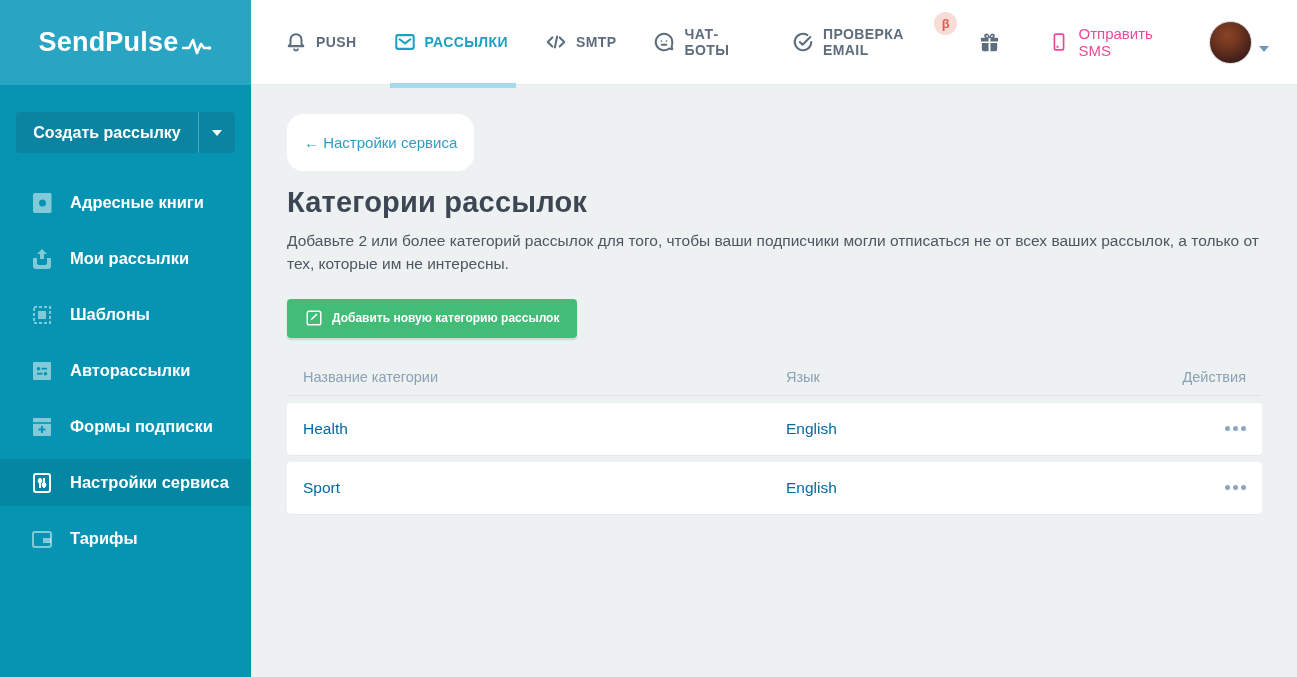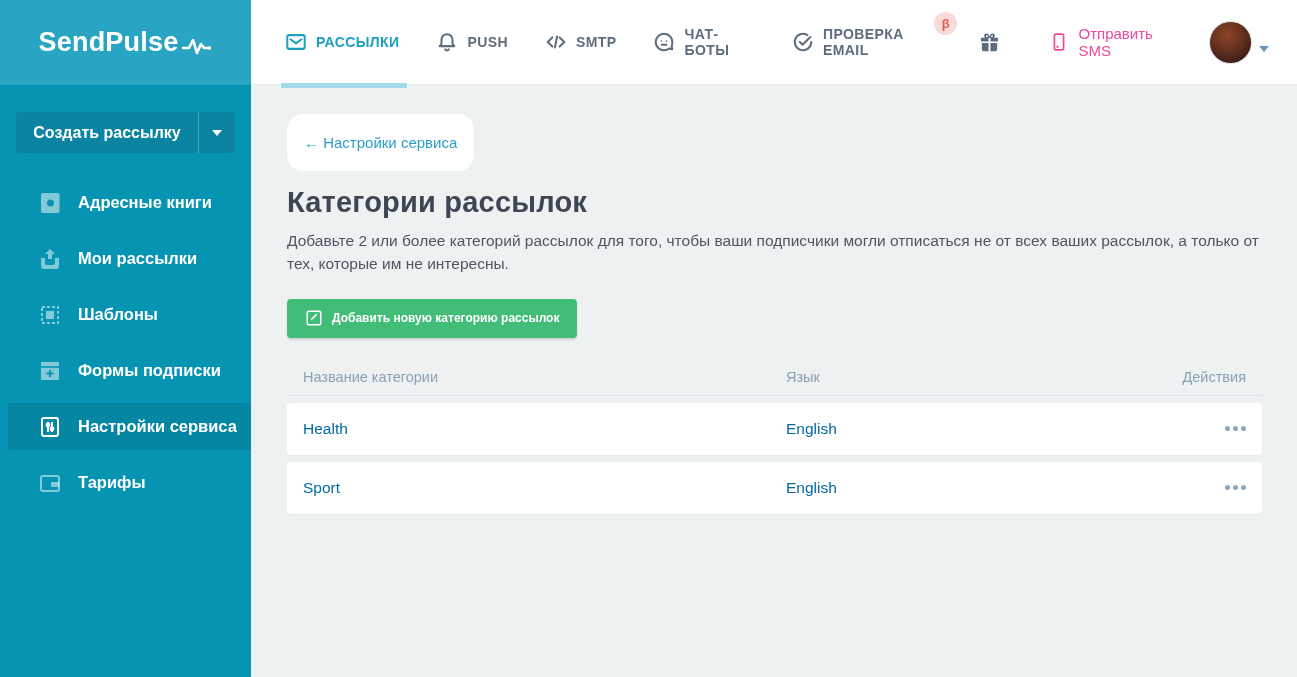--- a/index.html
+++ b/index.html
@@ -15,21 +15,21 @@
 
   .create-btn { margin:27px 16px 0 16px; height:41px; background:#0b84a2; border-radius:4px;
     display:flex; align-items:stretch; color:#ffffff; cursor:pointer;text-align:center; }
   .create-btn .main-part { flex:1; display:flex; align-items:center; justify-content:center;
     font-size:16px; font-weight:700; }
   .create-btn .caret-part { width:37px; border-left:1px solid rgba(255,255,255,0.28);
     display:flex; align-items:center; justify-content:center; }
   .caret { width:0; height:0; border-left:5px solid transparent; border-right:5px solid transparent;
     border-top:6px solid #fff; }
 
-  .side-nav { margin-top:26px; list-style:none;padding-left:8px; }
+  .side-nav { margin-top:26px; list-style:none; }
   .side-item { height:47px; margin-bottom:9px; display:flex; align-items:center; gap:16px;
     padding-left:30px; color:#fff; font-size:16.5px; font-weight:700; cursor:pointer; }
   .side-item .s-icon { width:24px; height:24px; color:rgba(255,255,255,0.5); display:flex; align-items:center; }
   .side-item.active { background:#0587a4; }
   .side-item.active .s-icon { color:#ffffff; }
 
   
   .right { flex:1; display:flex; flex-direction:column; }
 
   
@@ -124,20 +124,30 @@
           <svg width="24" height="24" viewBox="0 0 24 24" fill="none" stroke="currentColor" stroke-width="2">
             <rect x="4" y="4" width="16" height="16" stroke-dasharray="3 2"></rect>
             <rect x="8" y="8" width="8" height="8" fill="currentColor" stroke="none"></rect>
           </svg>
         </span>
         <span>Шаблоны</span>
       </li>
       <li class="side-item">
         <span class="s-icon">
           <svg width="24" height="24" viewBox="0 0 24 24" fill="currentColor">
+            <path d="M4 3h16a1 1 0 0 1 1 1v16a1 1 0 0 1-1 1H4a1 1 0 0 1-1-1V4a1 1 0 0 1 1-1zm4.5 8.5a1.8 1.8 0 1 0 0-3.6 1.8 1.8 0 0 0 0 3.6zm7 5a1.8 1.8 0 1 0 0-3.6 1.8 1.8 0 0 0 0 3.6z"></path>
+            <line x1="11.5" y1="9.7" x2="17" y2="9.7" stroke="#0794b2" stroke-width="1.8"></line>
+            <line x1="7" y1="14.7" x2="12.5" y2="14.7" stroke="#0794b2" stroke-width="1.8"></line>
+          </svg>
+        </span>
+        <span>Авторассылки</span>
+      </li>
+      <li class="side-item">
+        <span class="s-icon">
+          <svg width="24" height="24" viewBox="0 0 24 24" fill="currentColor">
             <path d="M4 3h16a1 1 0 0 1 1 1v16a1 1 0 0 1-1 1H4a1 1 0 0 1-1-1V4a1 1 0 0 1 1-1z"></path>
             <line x1="3" y1="8" x2="21" y2="8" stroke="#0794b2" stroke-width="1.6"></line>
             <line x1="12" y1="11" x2="12" y2="18" stroke="#0794b2" stroke-width="2"></line>
             <line x1="8.5" y1="14.5" x2="15.5" y2="14.5" stroke="#0794b2" stroke-width="2"></line>
           </svg>
         </span>
         <span>Формы подписки</span>
       </li>
       <li class="side-item active">
         <span class="s-icon">
@@ -159,38 +169,38 @@
           </svg>
         </span>
         <span>Тарифы</span>
       </li>
     </ul>
   </aside>
 
   <div class="right">
 
     <header class="topbar">
+      <div class="tab">
+        <span class="t-icon">
+          <svg width="22" height="22" viewBox="0 0 24 24" fill="none" stroke="currentColor" stroke-width="2.2" stroke-linecap="round" stroke-linejoin="round">
+            <path d="M18 14V9.5a6 6 0 1 0-12 0V14l-2 2.5h16L18 14z"></path>
+            <path d="M10 20a2.2 2.2 0 0 0 4 0"></path>
+          </svg>
+        </span>
+        <span>PUSH</span>
+      </div>
+
       <div class="tab active">
         <span class="t-icon">
           <svg width="22" height="22" viewBox="0 0 24 24" fill="none" stroke="currentColor" stroke-width="2.2" stroke-linecap="round" stroke-linejoin="round">
             <rect x="2.5" y="4.5" width="19" height="15" rx="2"></rect>
             <polyline points="6,9 12,13.5 18,9"></polyline>
           </svg>
         </span>
         <span>РАССЫЛКИ</span>
-      </div>
-
-      <div class="tab">
-        <span class="t-icon">
-          <svg width="22" height="22" viewBox="0 0 24 24" fill="none" stroke="currentColor" stroke-width="2.2" stroke-linecap="round" stroke-linejoin="round">
-            <path d="M18 14V9.5a6 6 0 1 0-12 0V14l-2 2.5h16L18 14z"></path>
-            <path d="M10 20a2.2 2.2 0 0 0 4 0"></path>
-          </svg>
-        </span>
-        <span>PUSH</span>
       </div>
 
       <div class="tab">
         <span class="t-icon">
           <svg width="22" height="22" viewBox="0 0 24 24" fill="none" stroke="currentColor" stroke-width="2.2" stroke-linecap="round" stroke-linejoin="round">
             <polyline points="8,7 3,12 8,17"></polyline>
             <polyline points="16,7 21,12 16,17"></polyline>
             <line x1="13.2" y1="6" x2="10.8" y2="18"></line>
           </svg>
         </span>

